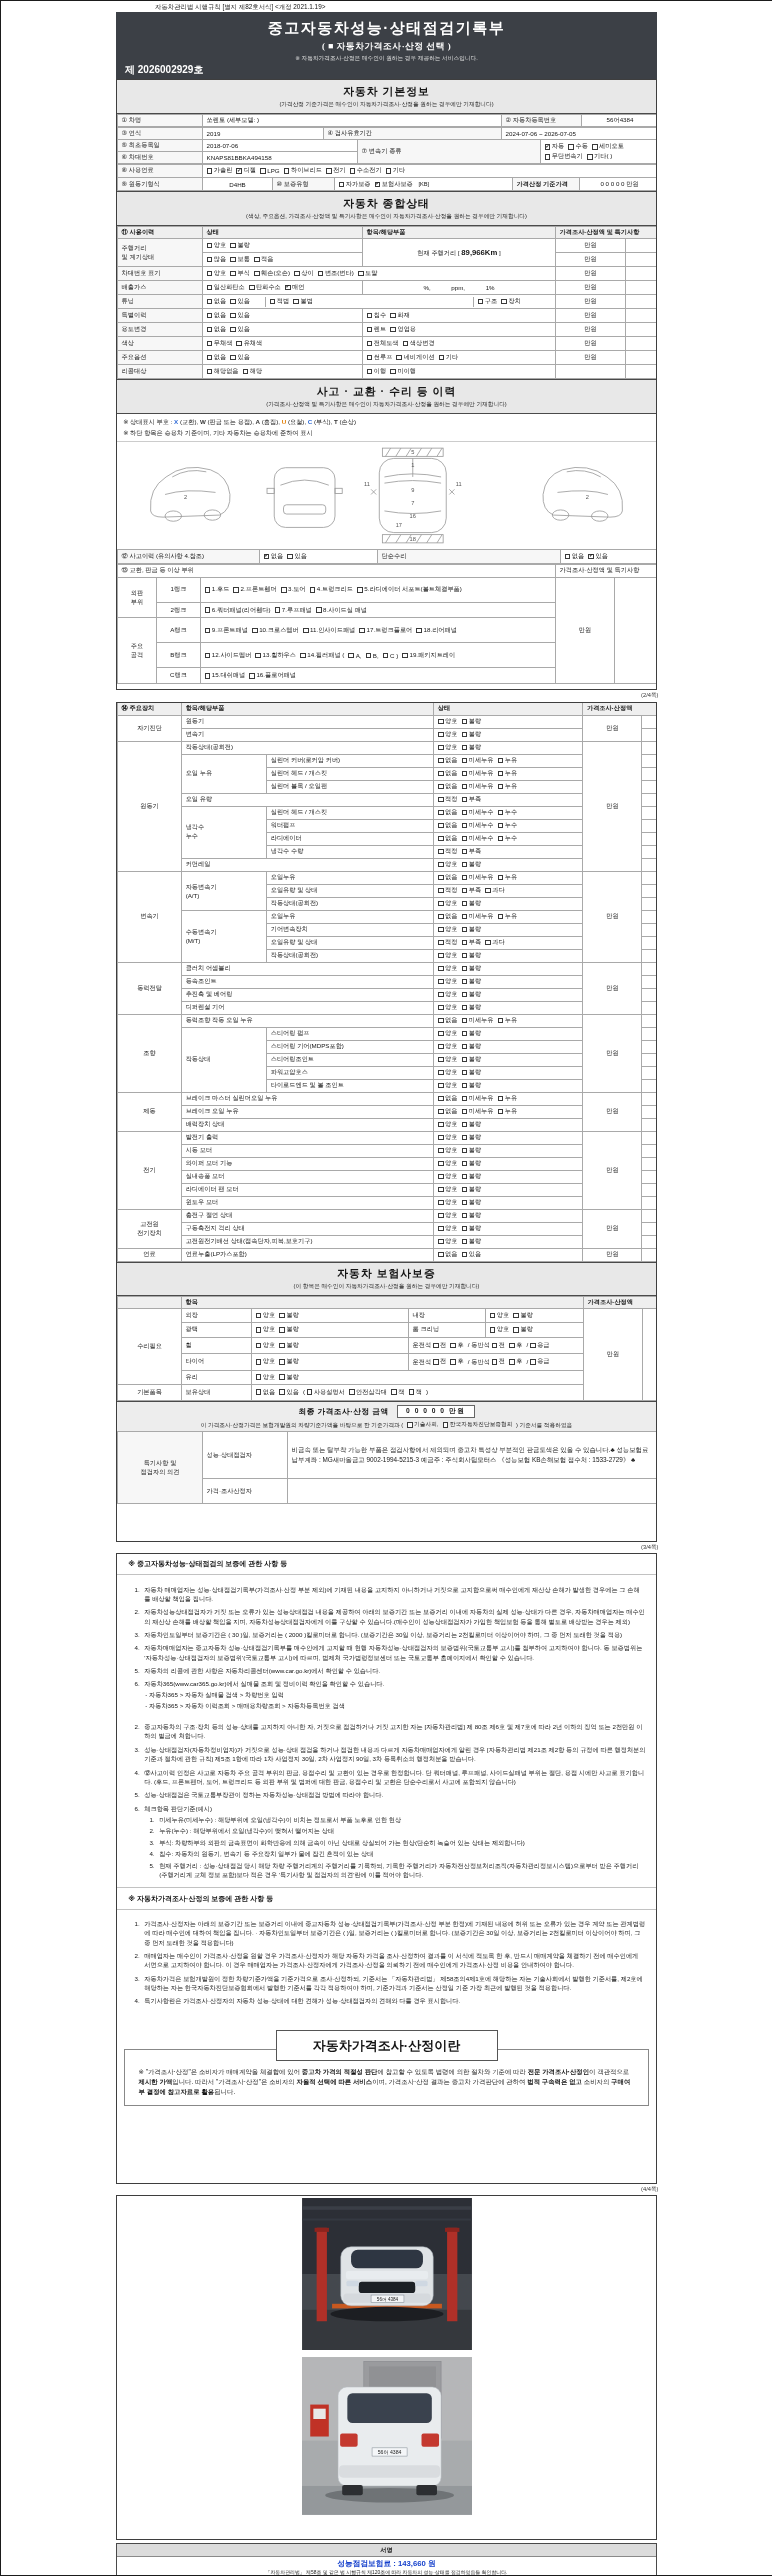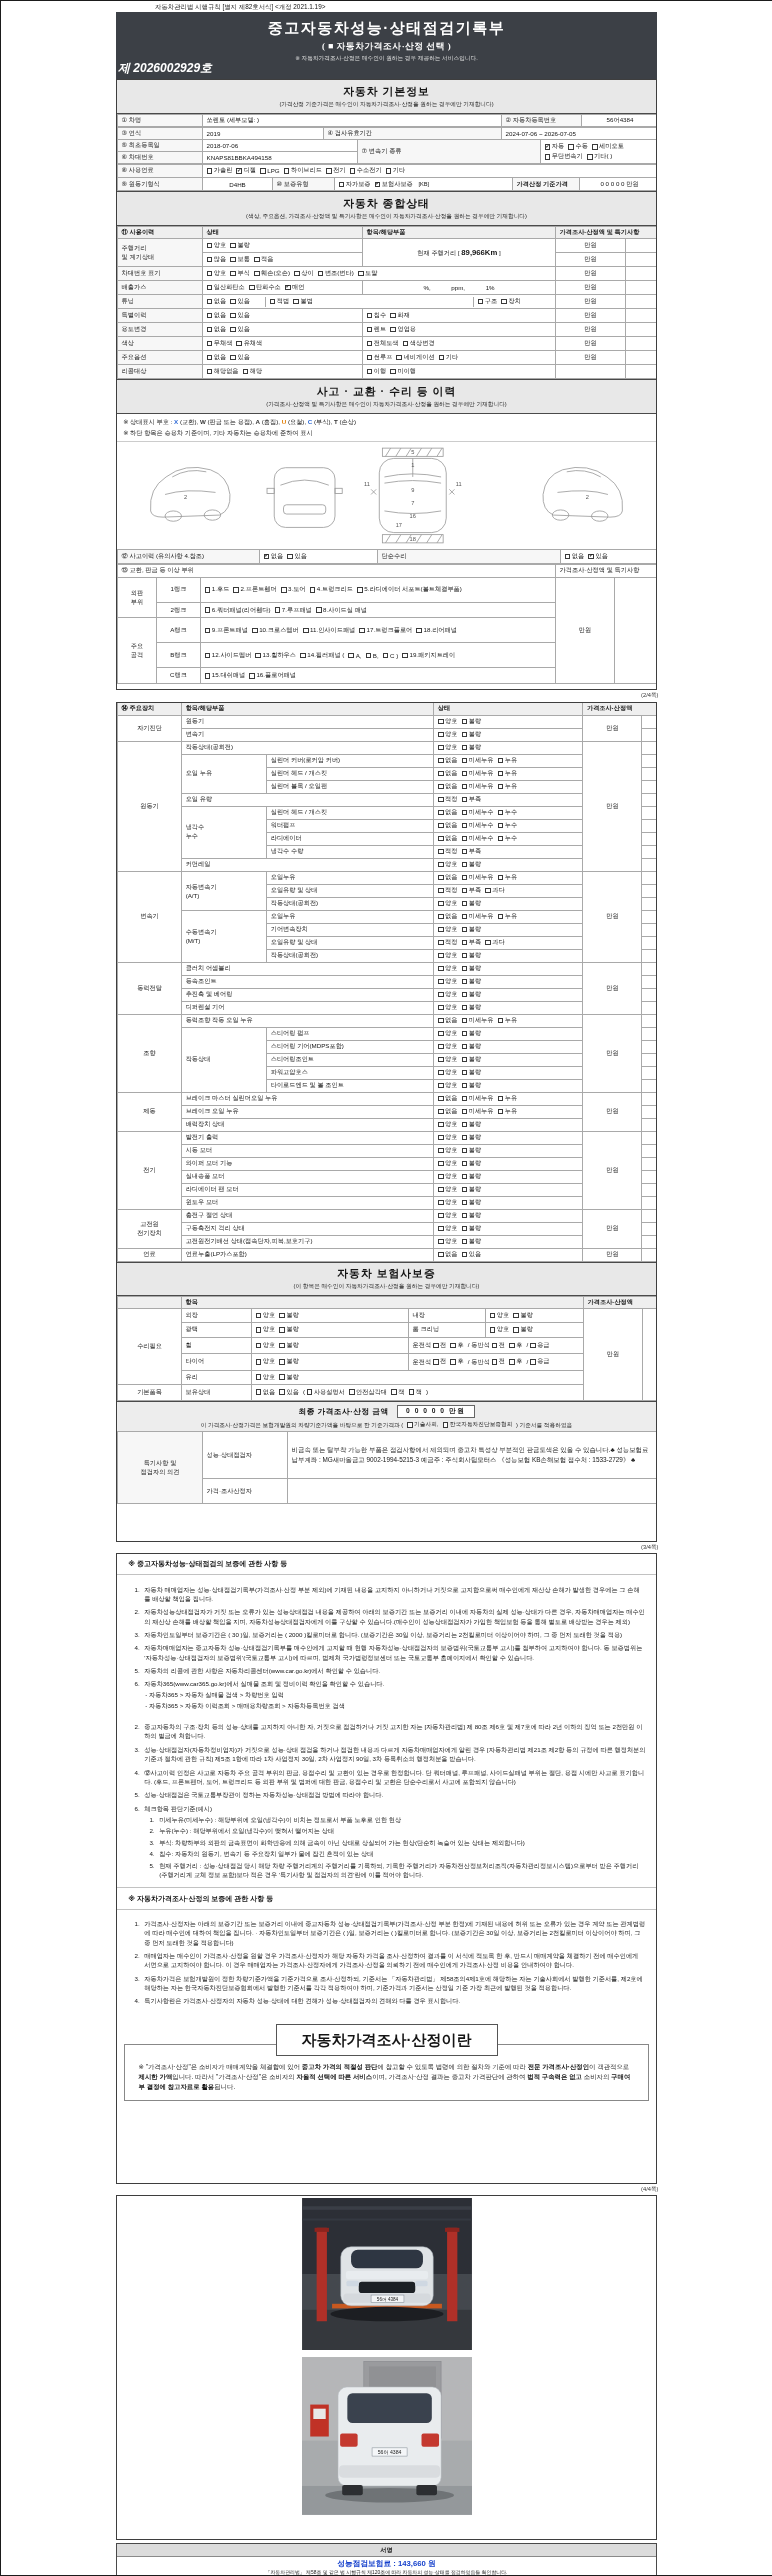--- a/index.html
+++ b/index.html
@@ -5,21 +5,21 @@
   html,body{margin:0;padding:0;background:#fff;}
   *{box-sizing:border-box;}
   body{width:773px;height:2576px;position:relative;font-family:"Liberation Sans","DejaVu Sans",sans-serif;color:#151515;overflow:hidden;}
   #frame{position:absolute;inset:0;border:0.5px solid #1b1b1b;pointer-events:none;z-index:50;}
   #formref{padding:2.6px 0 2.1px 155px;font-size:6.4px;color:#111;height:12.4px;}
   
   #dhead{width:541px;margin:0 auto;background:#3c4046;color:#fff;position:relative;text-align:center;height:67px;padding-top:6.7px;}
   #dhead .ht{font-size:15px;font-weight:bold;letter-spacing:1.5px;}
   #dhead .hs{font-size:8.8px;font-weight:bold;margin-top:2.6px;letter-spacing:0.5px;font-family:Liberation Serif, serif;}
   #dhead .hn{font-size:5.7px;color:#e3e3e3;margin-top:2.1px;}
-  #dhead .docno{position:absolute;left:2px;bottom:2.6px;font-size:12px;font-weight:bold;font-style:italic;}
+  #dhead .docno{position:absolute;left:9px;bottom:2.6px;font-size:10px;font-weight:bold;}
   
   .pagebox{width:541px;margin:0 auto;border:1.5px solid #3e3e3e;overflow:hidden;background:#fff;}
   #p1{height:611px;}#p2{height:840px;}#p3{height:631px;}#p4{height:345px;}
   .pmark{width:544px;margin:0 auto;text-align:right;font-size:5.7px;color:#333;height:11.3px;line-height:10.3px;}
   
   .band{background:#e8e8e8;border-bottom:1px solid #4a4a4a;text-align:center;padding:4.6px 0 4.1px;}
   .band .bt{font-size:10.8px;font-weight:bold;letter-spacing:1px;}
   .band .bs{font-size:5.7px;margin-top:2.1px;color:#222;}
   .thicktop{border-top:1px solid #4a4a4a;}
   
@@ -52,21 +52,21 @@
   .finalnote .cb .cl{font-size:5.7px;}
   
   .nsub{font-weight:bold;font-size:7px;padding:5.2px 11.3px;border-bottom:0.5px solid #c2c2c2;background:#fff;}
   .nbody{padding:5.2px 10.3px 2.1px;}
   .nitem{display:flex;margin:4.1px 0;font-size:6.2px;line-height:1.5;}
   .nnum{width:12.4px;flex:none;text-align:right;margin-right:4.6px;}
   .ntext{flex:1;}
   .nsubitem{margin:2.1px 0 2.1px 0;display:flex;}
   .nsubitem .nnum{width:10.3px;}
   .ndash{margin:1.5px 0 1.5px 1px;}
-  .sboxtitle{width:222px;margin:12px auto 0;border:0.8px solid #555;text-align:center;font-size:15px;font-weight:bold;padding:5.7px 0;background:#fff;position:relative;z-index:2;}
+  .sboxtitle{width:222px;margin:18px auto 0;border:0.8px solid #555;text-align:center;font-size:13px;font-weight:bold;padding:5.7px 0;background:#fff;position:relative;z-index:2;}
   .sboxwrap{border:0.5px solid #888;margin:-12.4px 7.2px 5.2px;padding:17.5px 13.4px 8.2px;font-size:6.4px;line-height:1.55;}
   
   .photobox{text-align:center;padding:2.1px 0;}
   
   #signbox{width:541px;margin:3.1px auto 0;border:1px solid #4a4a4a;overflow:hidden;}
   #signband{background:#dcdcdc;border-bottom:0.5px solid #8a8a8a;text-align:center;font-weight:bold;font-size:6.2px;padding:1.5px 0;}
   #premium{text-align:center;font-size:7.7px;font-weight:bold;color:#1540cc;padding:1.5px 0 1px;}
   .signline{text-align:center;font-size:4.9px;color:#222;line-height:1.35;}
   svg text{font-family:"Liberation Sans","DejaVu Sans",sans-serif;}
 </style>

